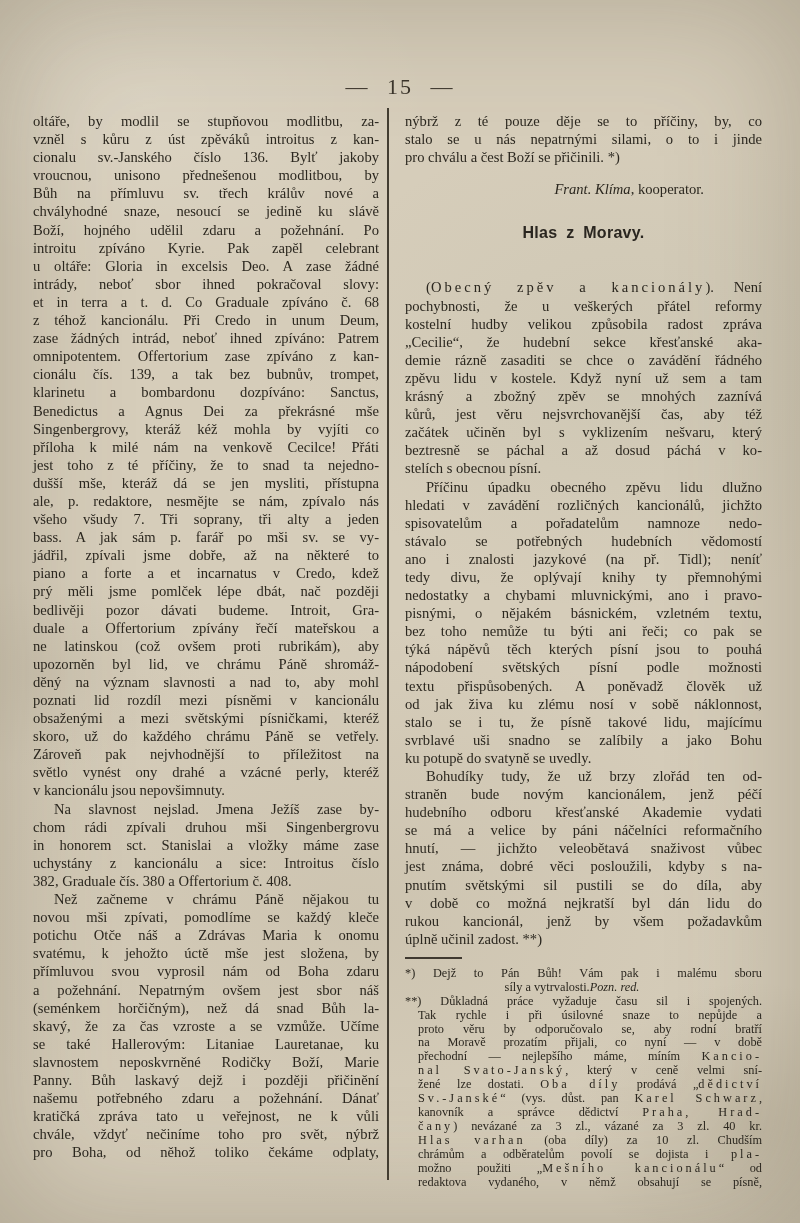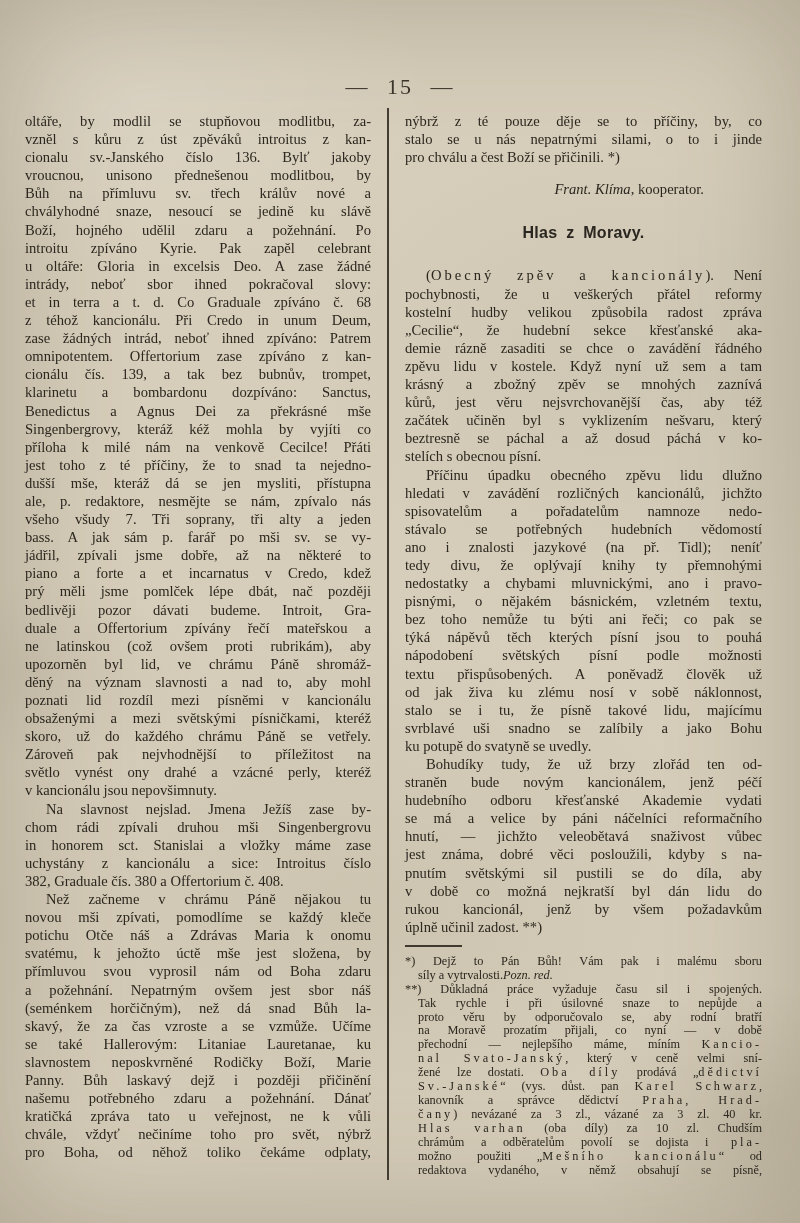--- a/index.html
+++ b/index.html
@@ -15,38 +15,38 @@
     box-shadow: inset 0 0 130px rgba(85,75,52,0.30);
     font-family:"Liberation Serif", serif;
     color:#2b271f;
     -webkit-font-smoothing:antialiased;
   }
   #page-number{
     position:absolute;top:74px;left:0;right:0;text-align:center;
     font-size:22px;letter-spacing:2px;word-spacing:10px;color:#3a342a;
   }
   .col{position:absolute;top:112px;font-size:14.6px;line-height:18.1px;}
-  #left-col{left:25px;width:346px;}
+  #left-col{left:33px;width:346px;}
   #right-col{left:405px;width:357px;}
   #divider{position:absolute;left:387px;top:108px;width:1.5px;height:1072px;background:#433d31;}
   .tl{text-align:justify;text-align-last:justify;white-space:normal;}
   .tl.last{text-align-last:left;}
   .tl.ind{text-indent:21px;}
   .sp{letter-spacing:3px;}
   .signature{text-align:right;padding-right:58px;margin-top:14px;}
   .signature .it{font-style:italic;}
   .heading{
     text-align:center;font-weight:bold;font-size:16px;
     font-family:"Liberation Sans", sans-serif;
-    margin-top:26px;margin-bottom:24px;word-spacing:4px;letter-spacing:0.3px;color:#2a2620;
+    margin-top:26px;margin-bottom:36px;word-spacing:4px;letter-spacing:0.3px;color:#2a2620;
   }
   .fnrule{width:57px;height:2px;background:#3f3930;margin:9px 0 8px 0;}
   .fn{font-size:12.3px;line-height:13.9px;}
   .fn .fn-cont{padding-left:13px;}
-  .fn-spread{display:flex;justify-content:flex-start;padding-left:13px;}
+  .fn-spread{display:flex;justify-content:center;padding-left:13px;}
   .fn-spread .attr{font-style:italic;padding-right:36px;white-space:nowrap;}
 </style>
 </head>
 <body>
 
 <div id="page-number">— 15 —</div>
 
 <div id="divider"></div>
 
 <div id="left-col" class="col">

